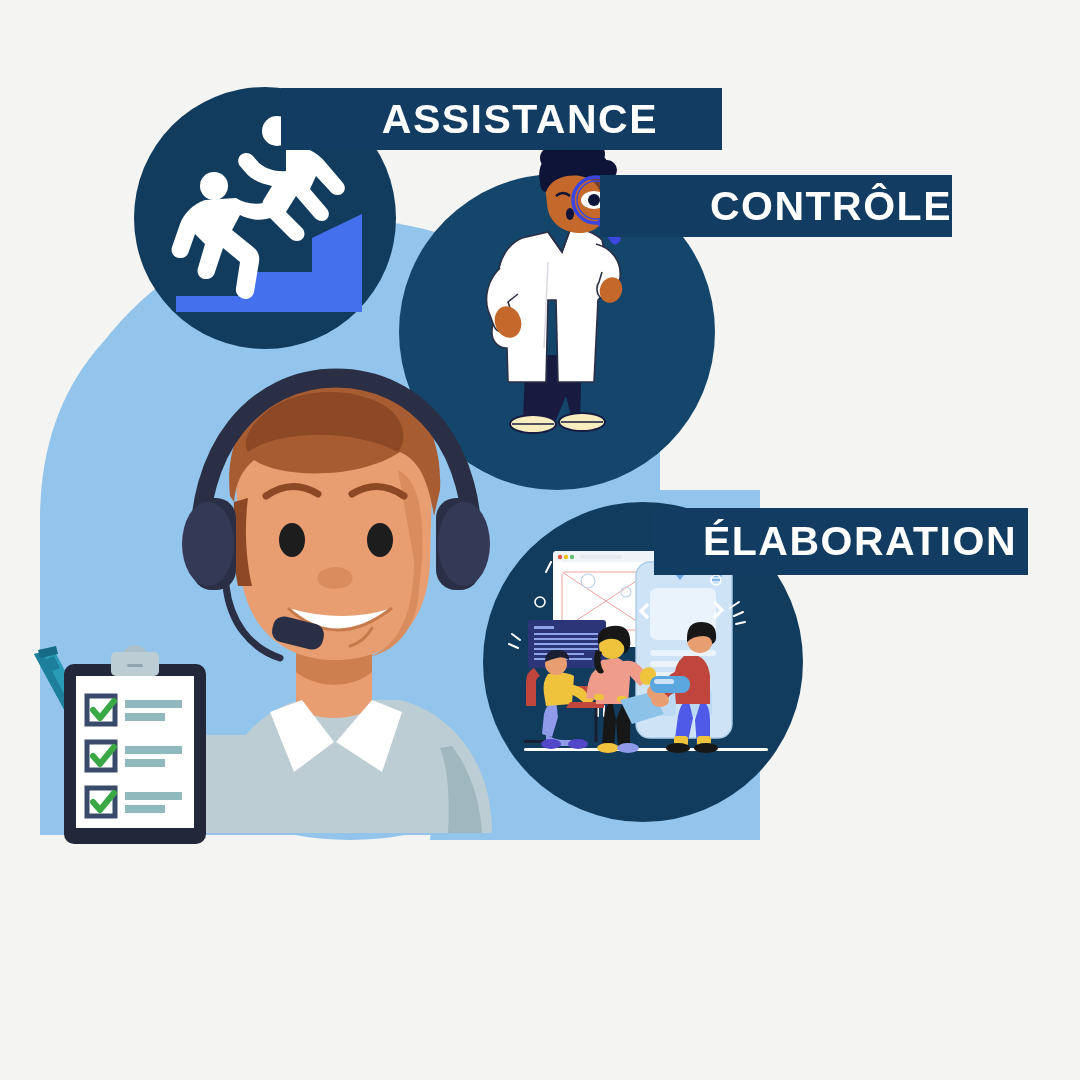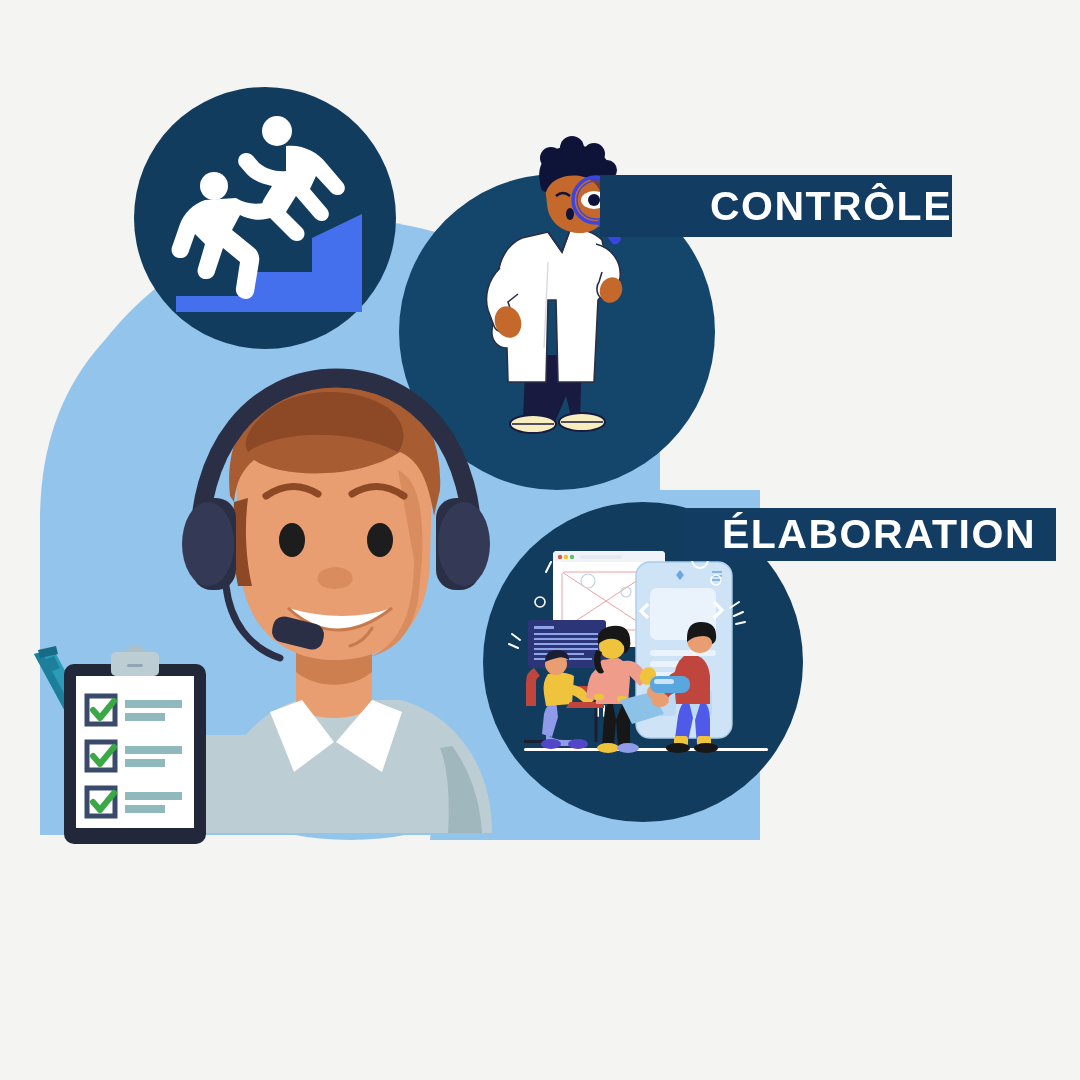--- a/index.html
+++ b/index.html
@@ -49,25 +49,25 @@
   }
   #banner-assistance .banner-label { font-size: 41px; }
   #banner-controle {
     left: 600px;
     top: 175px;
     width: 352px;
     height: 62px;
   }
   #banner-controle .banner-label { font-size: 41px; }
   #banner-elaboration {
-    left: 682px;
+    left: 654px;
     top: 508px;
     width: 374px;
-    height: 53px;
-    padding-right: 20px;
+    height: 67px;
+    padding-right: 11px;
   }
   #banner-elaboration .banner-label { font-size: 41px; }
 </style>
 </head>
 <body>
 
 <div id="canvas">
 
   <svg class="layer" viewBox="0 0 1080 1080">
 
@@ -333,20 +333,23 @@
       <rect x="125" y="746" width="57" height="8" fill="#8fb9bc"></rect>
       <rect x="125" y="759" width="40" height="8" fill="#8fb9bc"></rect>
 
       <rect x="87" y="788" width="28" height="28" fill="none" stroke="#3a4a6b" stroke-width="5"></rect>
       <path d="M93 802 l7 8 l14 -17" fill="none" stroke="#3aa845" stroke-width="6" stroke-linecap="round" stroke-linejoin="round"></path>
       <rect x="125" y="792" width="57" height="8" fill="#8fb9bc"></rect>
       <rect x="125" y="805" width="40" height="8" fill="#8fb9bc"></rect>
     </g>
   </svg>
 
+  <div class="banner" id="banner-assistance">
+    <span class="banner-label">ASSISTANCE</span>
+  </div>
 
   <div class="banner" id="banner-controle">
     <span class="banner-label">CONTRÔLE</span>
   </div>
 
   <div class="banner" id="banner-elaboration">
     <span class="banner-label">ÉLABORATION</span>
   </div>
 
 </div>

